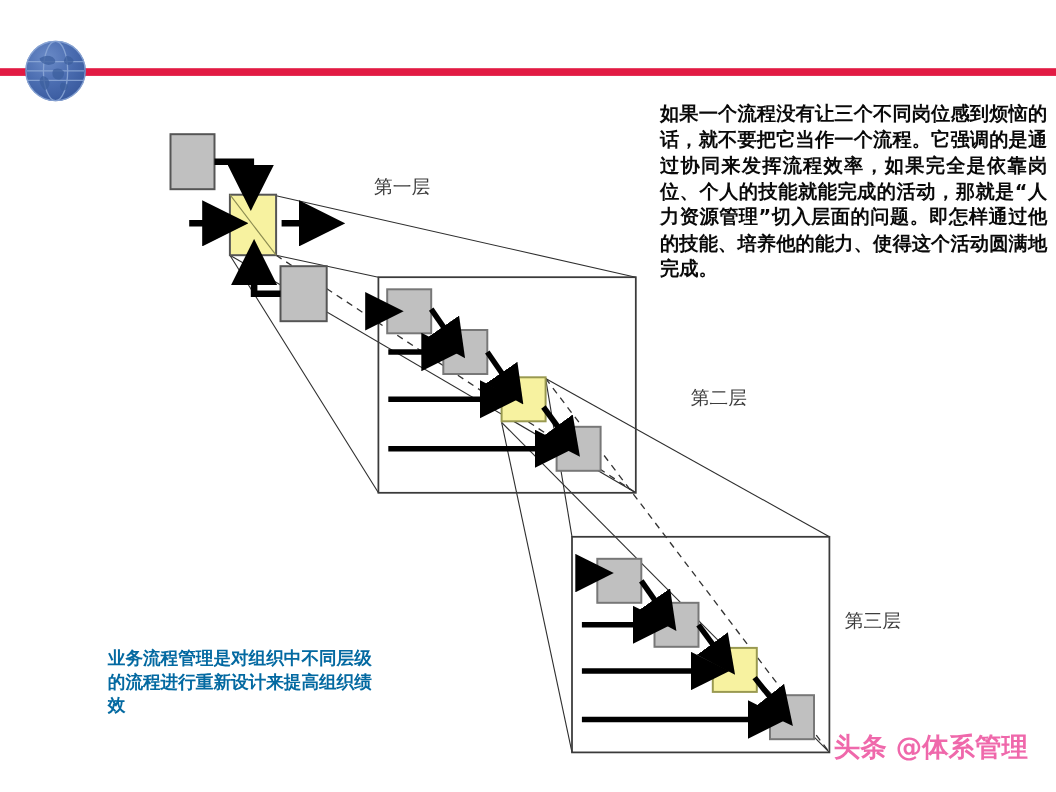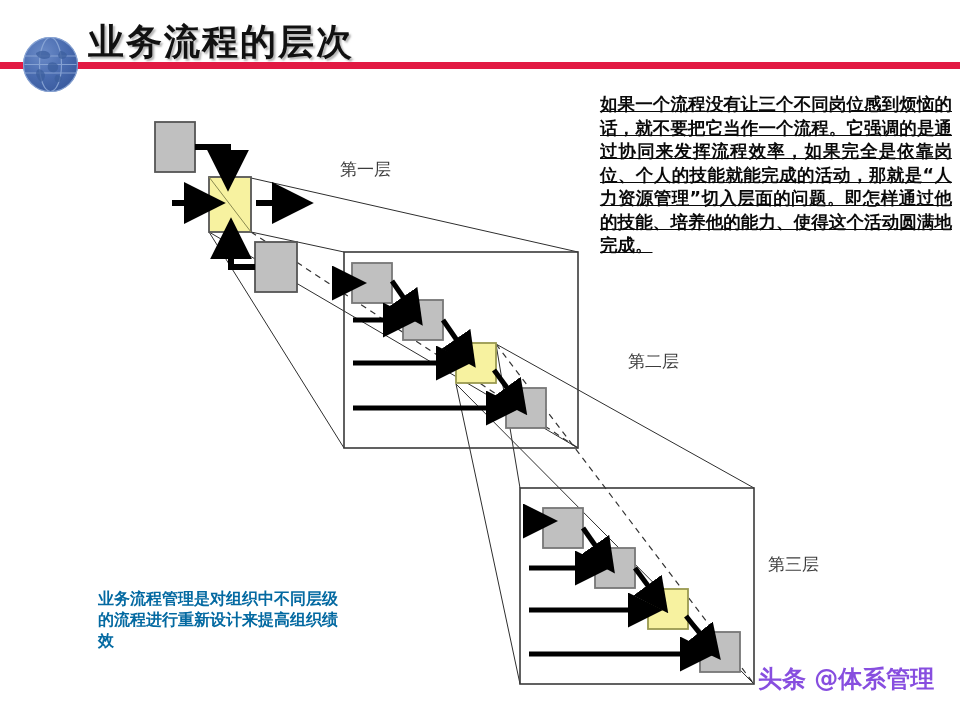--- a/index.html
+++ b/index.html
@@ -52,21 +52,20 @@
     position: absolute;
     left: 600px; top: 93px;
     width: 352px;
     font-family: "DejaVu Sans", "Liberation Sans", sans-serif;
     font-size: 17.5px;
     font-weight: bold;
     line-height: 23.5px;
     color: #0a0a0a;
     text-align: justify;
     letter-spacing: 0px;
-    text-decoration: underline;
   }
 
   
   #bottom-note {
     position: absolute;
     left: 98px; top: 588px;
     width: 252px;
     font-family: "DejaVu Sans", "Liberation Sans", sans-serif;
     font-size: 16px;
     font-weight: bold;
@@ -74,21 +73,21 @@
     color: #0369a1;
   }
 
   
   #watermark {
     position: absolute;
     left: 758px; top: 663px;
     font-family: "DejaVu Sans", "Liberation Sans", sans-serif;
     font-size: 24px;
     font-weight: bold;
-    color: #6d28d9;
+    color: #ec4899;
     opacity: 0.82;
     white-space: nowrap;
   }
 
   
   #diagram {
     position: absolute;
     left: 0; top: 0;
     width: 960px; height: 720px;
   }
@@ -112,21 +111,20 @@
       </g>
       <g fill="#3C5F9E" opacity="0.75">
         <path d="M13 16 q6 -4 12 -1 q4 3 1 6 q-5 2 -9 0 q-4 -2 -4 -5 z"></path>
         <path d="M26 26 q6 -2 9 2 q1 5 -3 7 q-5 1 -7 -3 q-1 -4 1 -6 z"></path>
         <path d="M16 32 q5 1 6 6 q0 5 -4 7 q-4 -3 -5 -8 q0 -4 3 -5 z"></path>
         <path d="M37 14 q5 0 7 4 q-1 4 -5 4 q-4 -1 -4 -4 z"></path>
         <path d="M33 38 q5 0 6 4 q-2 4 -6 3 q-3 -3 0 -7 z"></path>
       </g>
     </svg>
   </div>
-  <div id="page-title">业务流程的层次</div>
 </div>
 
 <svg id="diagram" width="960" height="720" viewBox="0 0 960 720">
   <defs>
     <marker id="arrowThick" markerWidth="7" markerHeight="7" refX="3.2" refY="3.5" orient="auto" markerUnits="strokeWidth">
       <path d="M0,0 L7,3.5 L0,7 z" fill="#000000"></path>
     </marker>
   </defs>
 
   <g stroke="#2e2e2e" stroke-width="1" fill="none">

